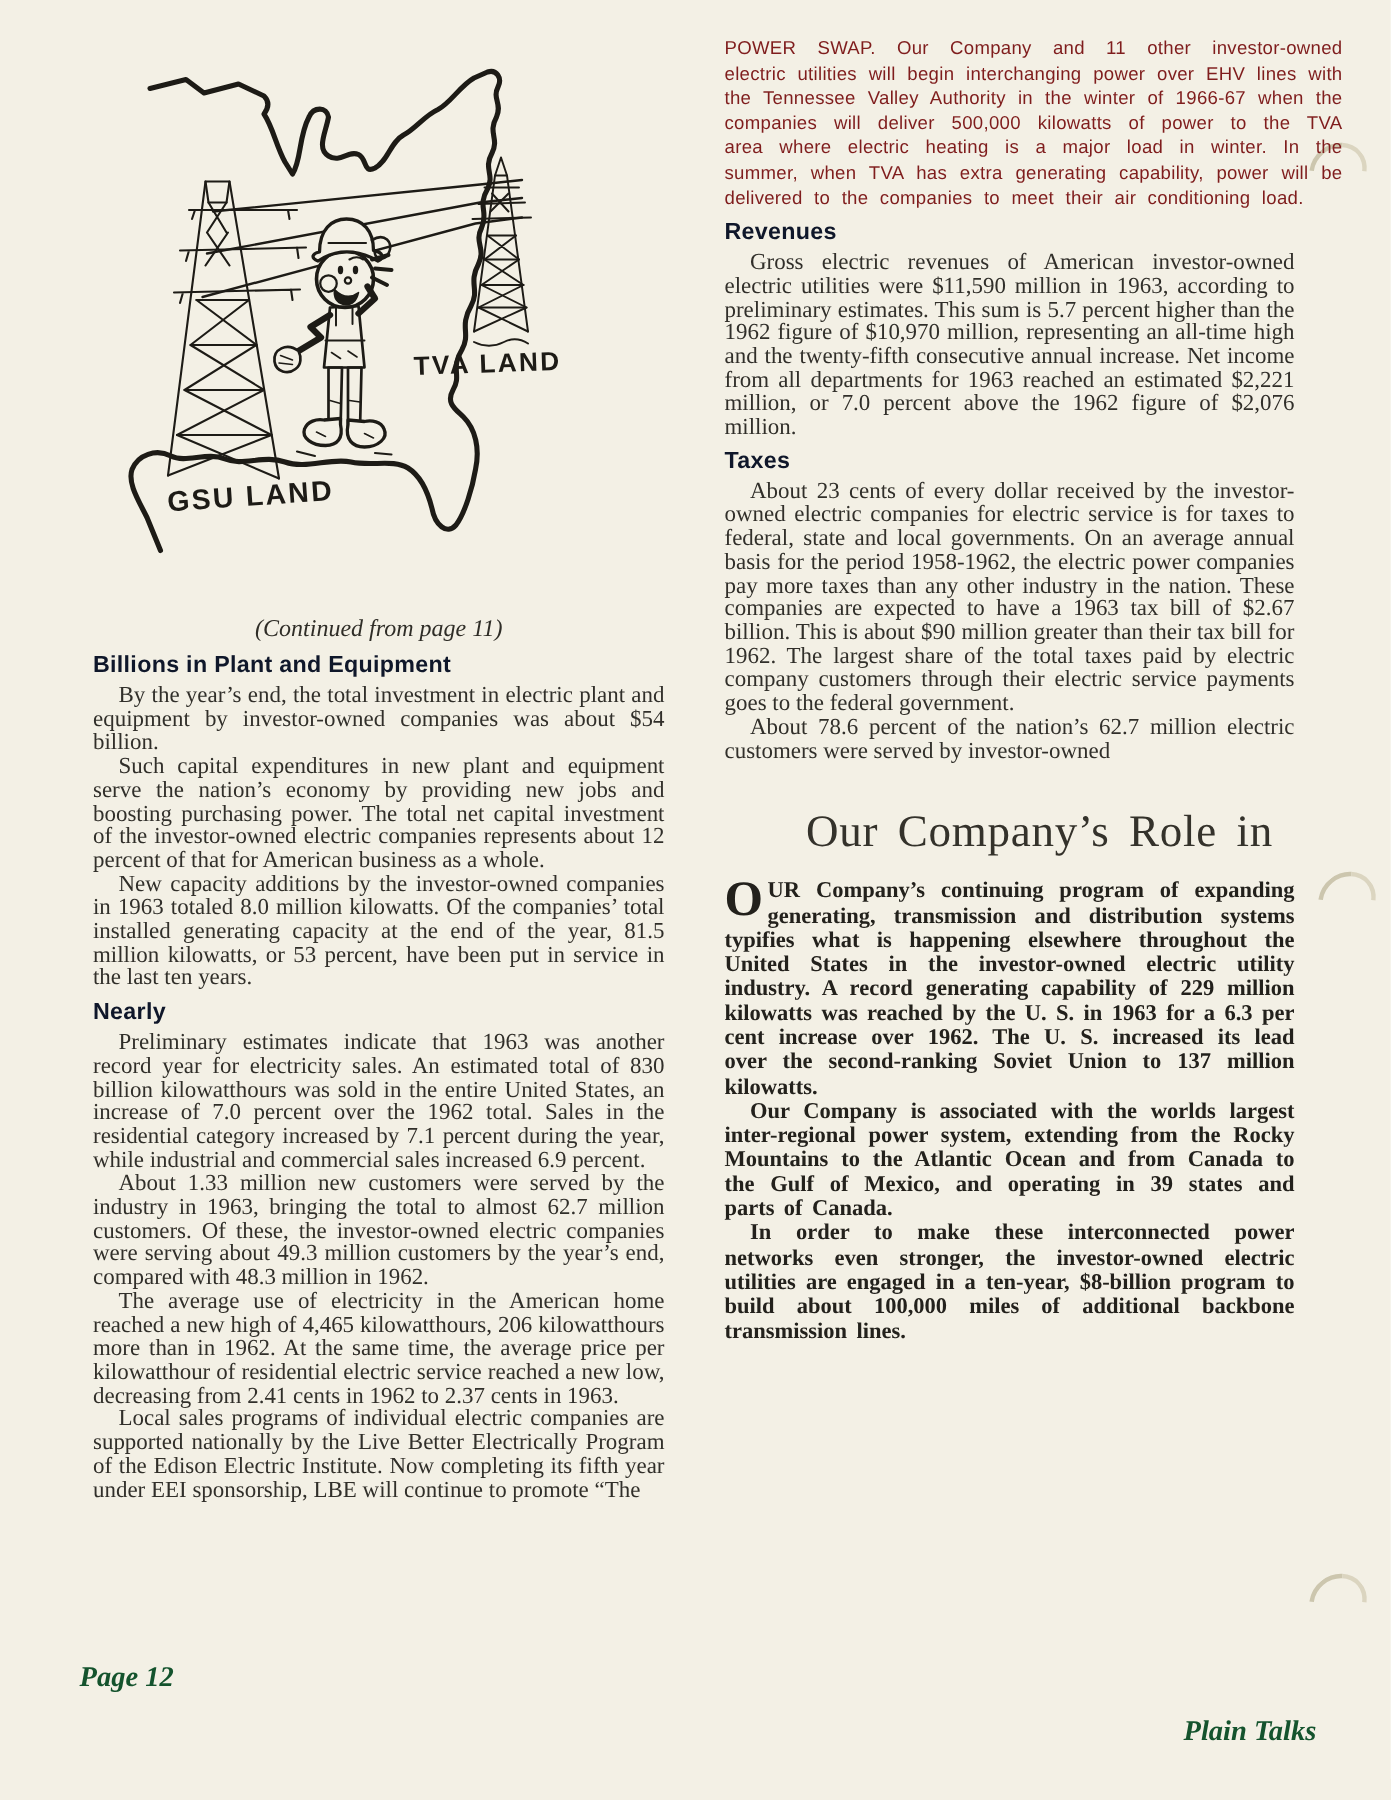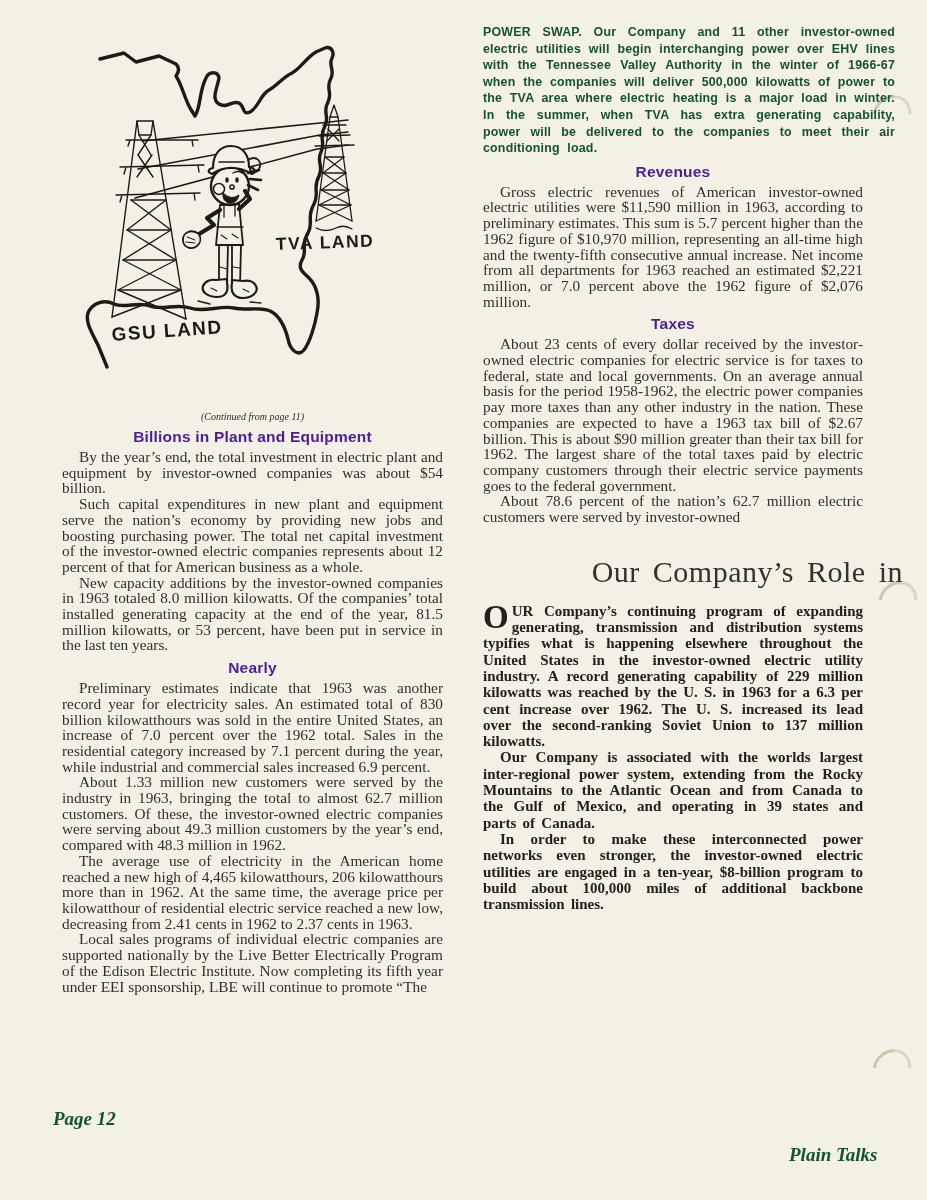--- a/index.html
+++ b/index.html
@@ -11,44 +11,44 @@
     overflow:hidden;
   }
   .col { position:absolute; top:0; }
   .col-left  { left:62px;  width:381px; }
   .col-right { left:483px; width:380px; }
 
   .illus { margin:45px 0 0 18px; width:330px; height:350px; }
 
   .continued {
     margin:16px 0 2px; text-align:center;
-    font-style:italic; font-size:10px; color:#2f2d27;
+    font-style:italic; font-size:16px; color:#2f2d27;
   }
   .section-h {
-    margin:6px 0 3px; text-align:center;
+    margin:6px 0 3px; text-align:left;
     font-family:"Liberation Sans", sans-serif;
-    font-weight:bold; font-size:15.5px; letter-spacing:.2px; color:#4c1d95;
+    font-weight:bold; font-size:15.5px; letter-spacing:.2px; color:#0f172a;
   }
   .body-p {
     margin:0; font-size:15.3px; line-height:15.7px;
     text-align:justify; text-indent:17px; hyphens:auto;
   }
   .no-indent { text-indent:0; }
 
   .power-swap {
     margin:24px 0 0; width:412px;
     font-family:"Liberation Sans", sans-serif;
-    font-weight:bold; font-size:12.4px; line-height:16.6px;
+    font-weight:normal; font-size:12.4px; line-height:16.6px;
     word-spacing:4px; letter-spacing:.2px;
-    text-align:justify; color:#14532d;
+    text-align:justify; color:#7f1d1d;
   }
   .joy-p { margin-top:13px; }
 
   .role-title {
-    margin:30px 0 14px; width:420px; text-align:right;
+    margin:30px 0 14px; width:420px; text-align:center;
     font-family:"Liberation Serif", serif; font-weight:normal;
     font-size:30px; letter-spacing:.5px; word-spacing:5px; color:#34322b;
   }
   .bold-p {
     margin:0; font-weight:bold; font-size:15px; line-height:16.3px;
     word-spacing:2.5px; text-align:justify; text-indent:17px;
     color:#23211c; hyphens:auto;
   }
   .bold-p.intro { text-indent:0; }
   .dropcap {

